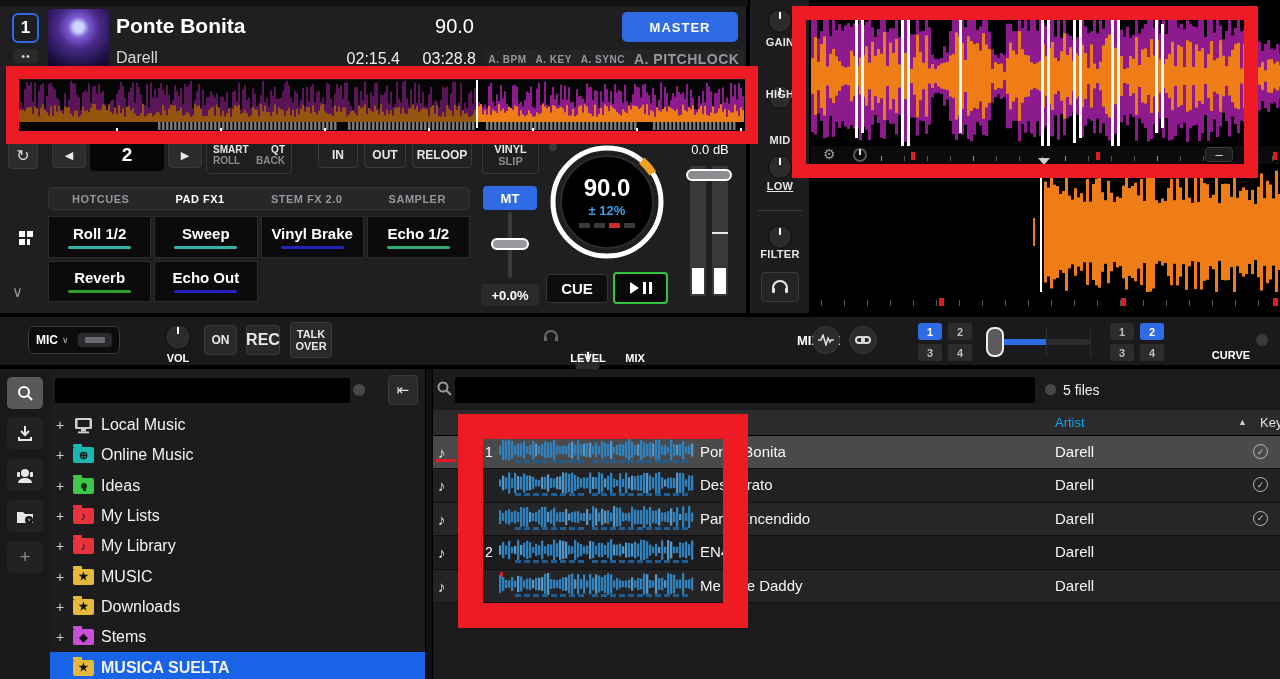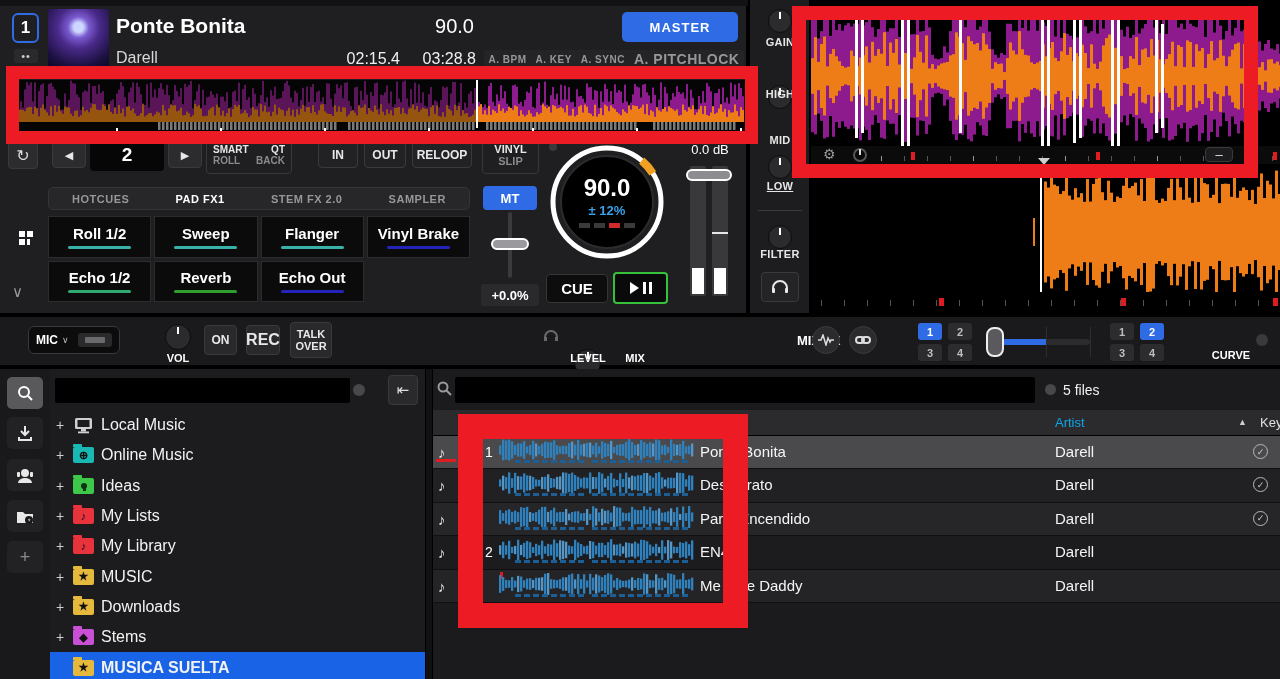--- a/index.html
+++ b/index.html
@@ -997,24 +997,20 @@
     <div class="abs" style="left:48px;top:216px;width:422px;height:86px;display:grid;grid-template-columns:repeat(4,1fr);grid-template-rows:1fr 1fr;gap:3px;">
       <div class="pad">
           <span class="lbl">Roll 1/2</span>
           <span class="ul" style="background: rgb(56, 178, 168);"></span>
         </div>
       <div class="pad">
           <span class="lbl">Sweep</span>
           <span class="ul" style="background: rgb(56, 178, 168);"></span>
         </div>
       <div class="pad">
-          <span class="lbl">Flanger</span>
-          <span class="ul" style="background: rgb(56, 178, 168);"></span>
-        </div>
-      <div class="pad">
           <span class="lbl">Vinyl Brake</span>
           <span class="ul" style="background: rgb(36, 36, 187);"></span>
         </div>
       <div class="pad">
           <span class="lbl">Echo 1/2</span>
           <span class="ul" style="background: rgb(47, 169, 111);"></span>
         </div>
       <div class="pad">
           <span class="lbl">Reverb</span>
           <span class="ul" style="background: rgb(47, 158, 47);"></span>

